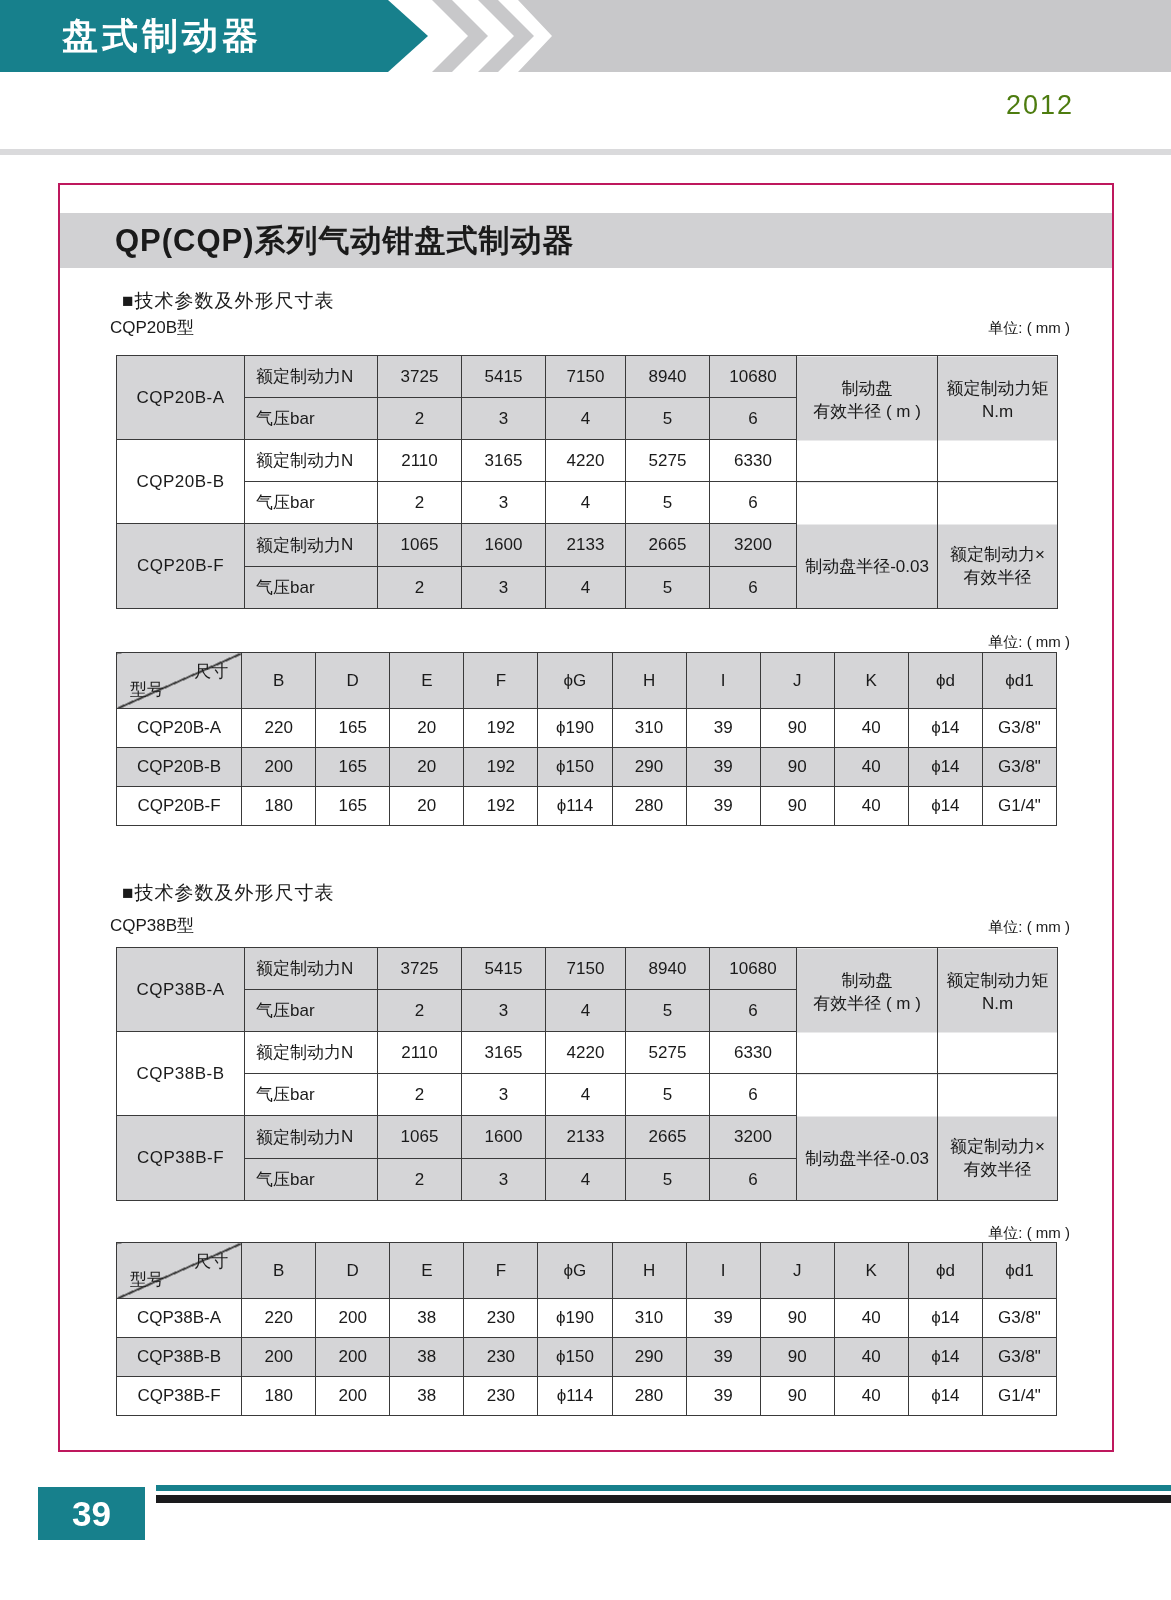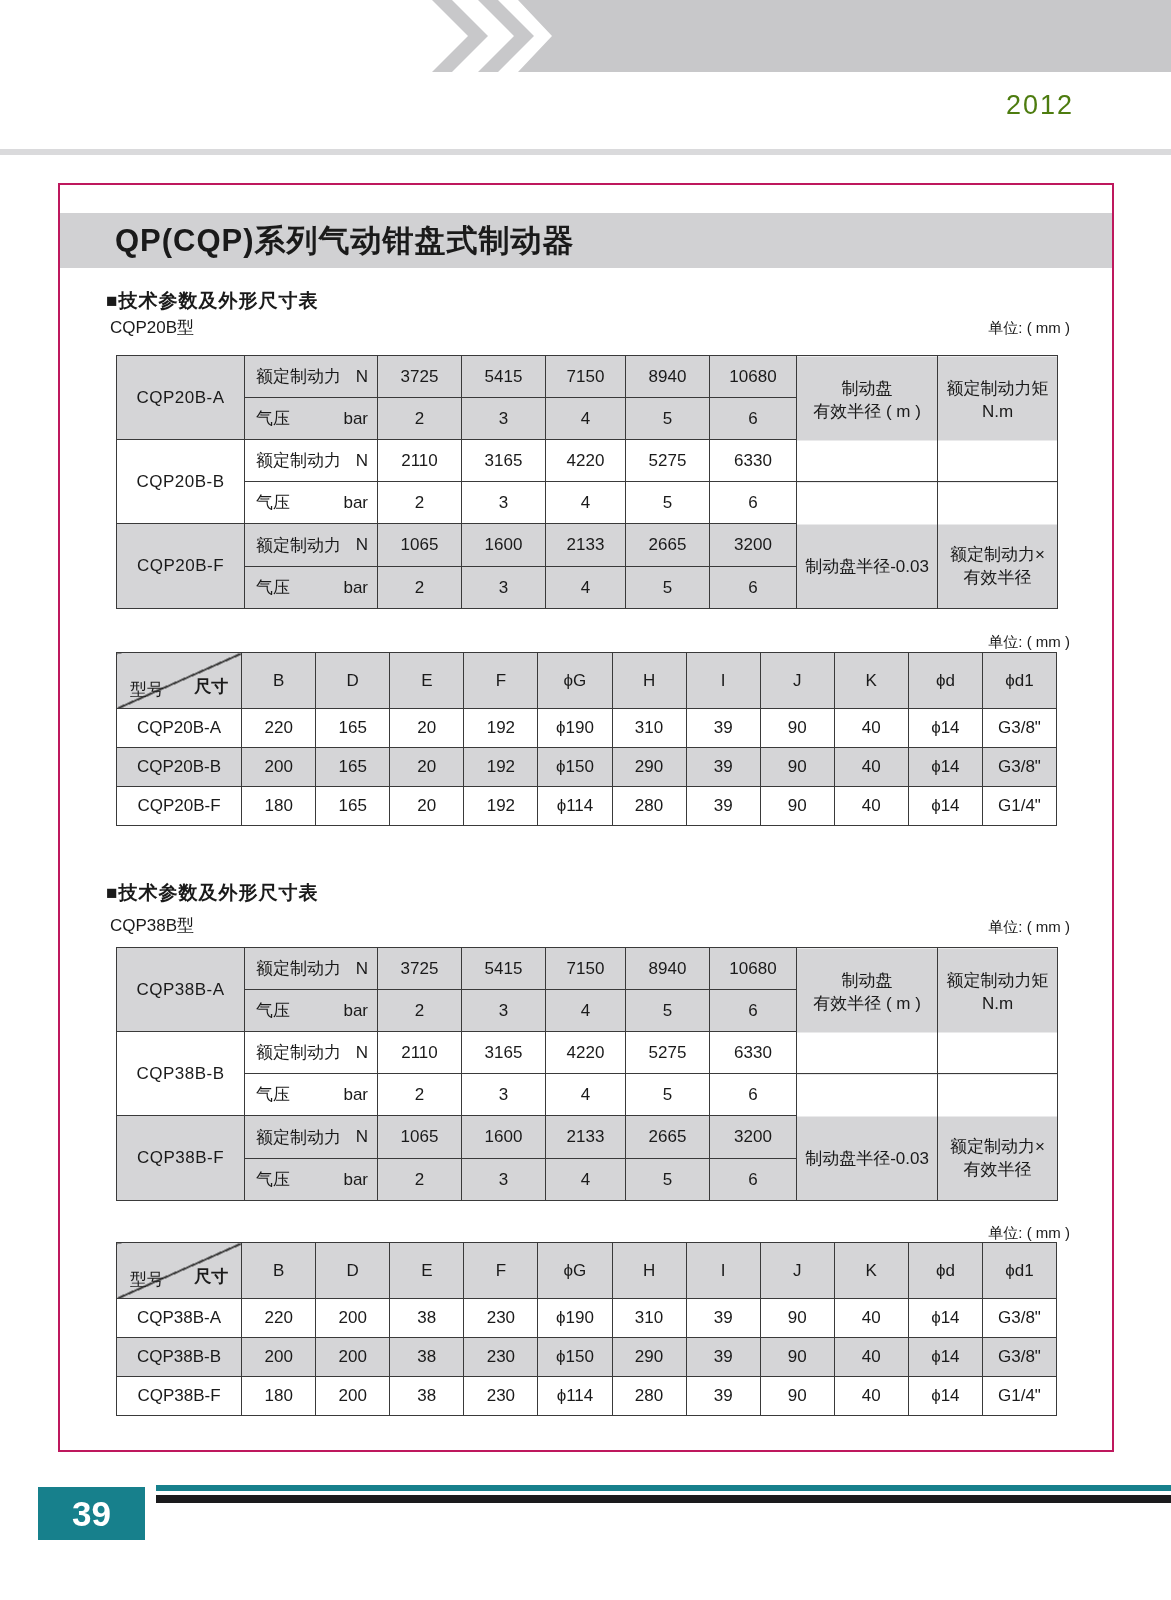--- a/index.html
+++ b/index.html
@@ -22,69 +22,72 @@
   .hdr-year { position:absolute; left:1006px; top:69px; height:72px; display:flex; align-items:center;
     font-size:27px; color:#4d7c0f; letter-spacing:2px; z-index:2; }
   .hdr-rule { position:absolute; left:0; right:0; top:149px; height:6px; background:#dadadc; }
 
   
   .content { position:absolute; left:58px; top:183px; width:1056px; height:1269px;
     background:#fff; border:2px solid #be185d; box-sizing:border-box; }
   .title-band { position:absolute; left:0; right:0; top:28px; height:55px; background:#d1d1d3;
     display:flex; align-items:center; }
   .title-band .t { margin-left:55px; font-size:31px; font-weight:bold; letter-spacing:1px; }
-  .sec-heading { position:absolute; left:46px; font-size:19px; font-weight:bold; letter-spacing:1px; }
+  .sec-heading { position:absolute; left:62px; font-size:19px; font-weight:normal; letter-spacing:1px; }
   #sh1 { top:103px; } #sh2 { top:695px; }
   .model-label { position:absolute; left:50px; font-size:17px; }
   #ml1 { top:131px; } #ml2 { top:729px; }
   .unit-label { position:absolute; right:42px; font-size:15px; }
   #u1 { top:134px; } #u2 { top:448px; } #u3 { top:733px; } #u4 { top:1039px; }
 
   
   table { border-collapse:collapse; table-layout:fixed; position:absolute; left:56px; width:941px; }
   td { border:1.5px solid #3a3a3a; padding:0; font-size:17px; overflow:hidden; }
   .g { background:#d5d5d7; } .w { background:#ffffff; }
 
   
   #tech1 { top:170px; } #tech2 { top:762px; }
   .tt tr { height:41px; }
   .tt .mc { text-align:center; letter-spacing:0.5px; }
-  .lf { display:flex; justify-content:space-between; align-items:center; height:41px; padding:0 9px 0 11px; }
+  .lf { display:flex; justify-content:flex-start; align-items:center; height:41px; padding:0 9px 0 11px; }
   .vc { text-align:center; }
   .rc { vertical-align:top; }
   .rct { background:linear-gradient(to bottom,#d5d5d7 0px,#d5d5d7 84px,#ffffff 84px); }
   .rcb { background:linear-gradient(to bottom,#ffffff 0px,#ffffff 42px,#d5d5d7 42px); }
   .rci { display:flex; flex-direction:column; justify-content:center; align-items:center;
     width:100%; line-height:23px; text-align:center; }
   .rcit { height:88px; } .rcib { margin-top:42px; height:84px; }
 
   
   #dim1 { top:467px; } #dim2 { top:1057px; }
   .dt tr { height:39px; }
   .dt tr.hd { height:56px; }
   .dt td { text-align:center; }
   .corner { position:relative;
     background-image:linear-gradient(to bottom right,transparent calc(50% - 1px),#3a3a3a calc(50% - 1px),#3a3a3a calc(50% + 1px),transparent calc(50% + 1px)); }
-  .corner .ct { position:absolute; top:22px; right:13px;font-weight:bold; }
+  .corner .ct { position:absolute; top:7px; right:13px; }
   .corner .cb { position:absolute; bottom:7px; left:13px; }
 
   
   .page-num { position:absolute; left:38px; top:1487px; width:107px; height:53px; background:#17808c;
     color:#fff; font-size:35px; font-weight:bold; display:flex; align-items:center; justify-content:center; }
   .stripe-teal { position:absolute; left:156px; right:0; top:1485px; height:6px; background:#17808c; }
   .stripe-black { position:absolute; left:156px; right:0; top:1495px; height:8px; background:#1a1a1c; }
 </style>
 </head>
 <body>
 
 <div class="page">
 
   <div class="hdr-band"></div>
   <div class="chev c1"></div>
   <div class="chev c2"></div>
+  <div class="hdr-teal">
+    <span class="bt">盘式制动器</span>
+  </div>
   <div class="hdr-year">2012</div>
   <div class="hdr-rule"></div>
 
   <div class="content">
     <div class="title-band">
       <span class="t">QP(CQP)系列气动钳盘式制动器</span>
     </div>
 
     <div class="sec-heading" id="sh1">■技术参数及外形尺寸表</div>
     <div class="model-label" id="ml1">CQP20B型</div>

